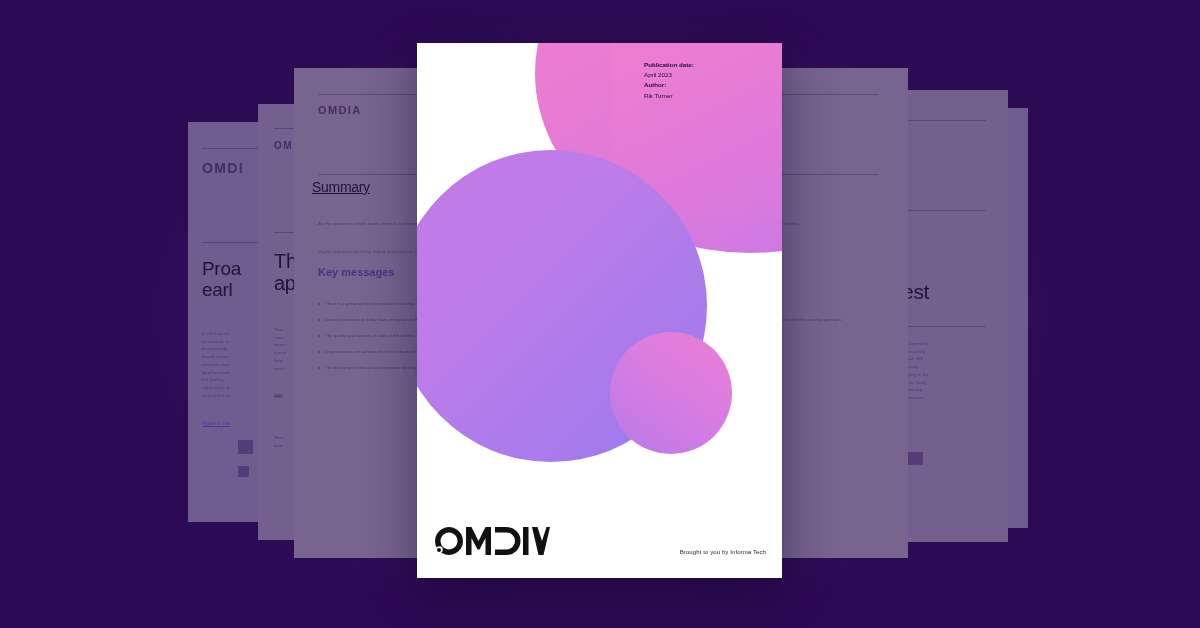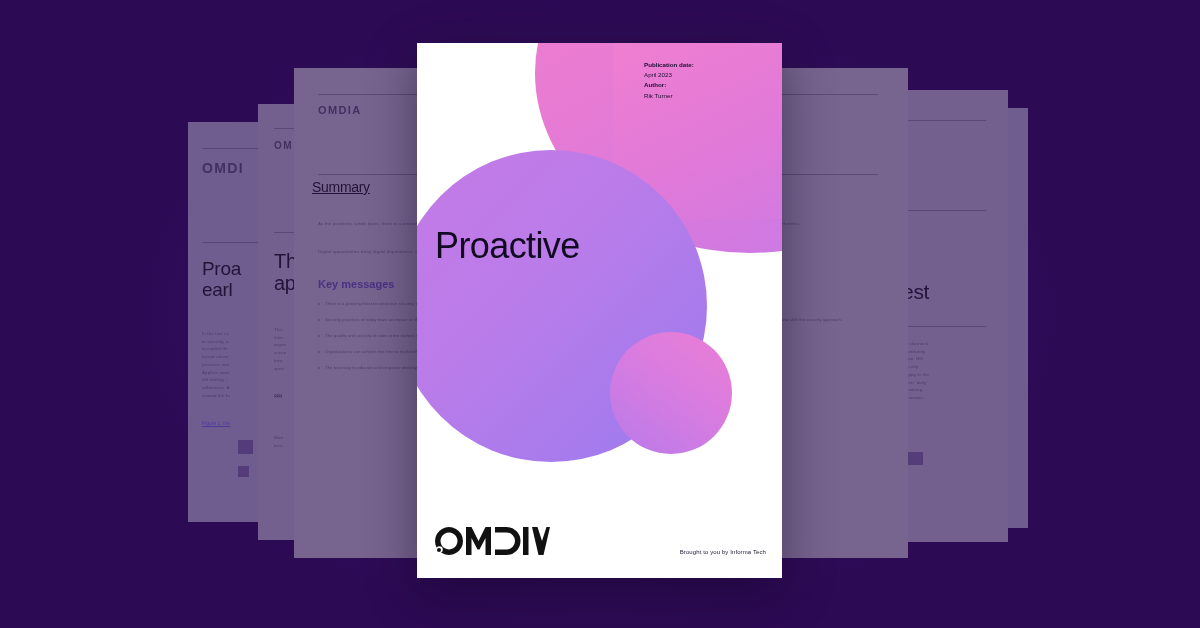--- a/index.html
+++ b/index.html
@@ -238,21 +238,21 @@
     <div class="bg-rule" style="left:24px; top:26px; width:560px;"></div>
     <div class="bg-logo" style="left:24px; top:36px;text-align:right;">OMDIA</div>
     <div class="bg-tinytext" style="left:404px; top:38px; font-size:5px;">Proa</div>
 
     <div class="bg-rule" style="left:24px; top:106px; width:560px;"></div>
     <div class="bg-head" style="left:18px; top:112px; font-size:14px;text-decoration:underline;">Summary</div>
 
     <div class="bg-tinytext" style="left:24px; top:152px; width:560px;">As the pandemic winds down, there is a renewed focus on organizational change and innovation. Despite increased financial pressure, enterprises must stay “ahead of the game” and leverage the advantages of digital opportunities.</div>
     <div class="bg-tinytext" style="left:24px; top:180px; width:560px;">Digital opportunities bring digital dependence, and beneath digital resilience. And fundamental to underpinning digital resilience is security. As Omdia has phrased it, we have entered the era of digital dominance.</div>
 
-    <div class="bg-subhead" style="left:24px; top:210px;">Key messages</div>
+    <div class="bg-subhead" style="left:24px; top:198px;">Key messages</div>
 
     <div class="bg-bullets" style="left:24px; top:232px; width:560px;">
       <div class="bg-bullet-row">There is a growing thirst for proactive security, and when applied to the development process, proactively means shift left.</div>
       <div class="bg-bullet-row">Security practices of today have an impact on the development workflow: many organizations still leave security testing until the end of the process. A considerable amount of education and tooling is still required to change the workflow and shift the security approach.</div>
       <div class="bg-bullet-row">The quality and security of code at the earliest stage should be dealt with throughout the development process. The easiest way to achieve this is to get the SDLC.</div>
       <div class="bg-bullet-row">Organizations can achieve the time to market they desire when the proper code quality practices are implemented and tied into the secure software development lifecycle (SDLC).</div>
       <div class="bg-bullet-row">The best way to educate and empower developers and care about security from the start is they are coding, with contextual guidance when an issue and immediately suggesting remediation advice.</div>
     </div>
   </div>
 
@@ -266,21 +266,20 @@
     </div>
 
     <div id="meta">
       <div class="k">Publication date:</div>
       <div class="v">April 2023</div>
       <div class="k">Author:</div>
       <div class="v">Rik Turner</div>
     </div>
 
     <div id="cover-title">
-      <div>Proactive</div>
     </div>
 
 
     <div id="cover-logo">
       <svg width="116" height="30" viewBox="0 0 232 60" aria-hidden="true">
 
         <path fill="#111" d="M30,2 A28,28 0 1,1 29.99,2 Z M30,13 A17,17 0 1,0 30.01,13 Z"></path>
         <circle cx="11" cy="47" r="6.5" fill="#fff"></circle>
         <circle cx="10" cy="48" r="4" fill="#111"></circle>
 

